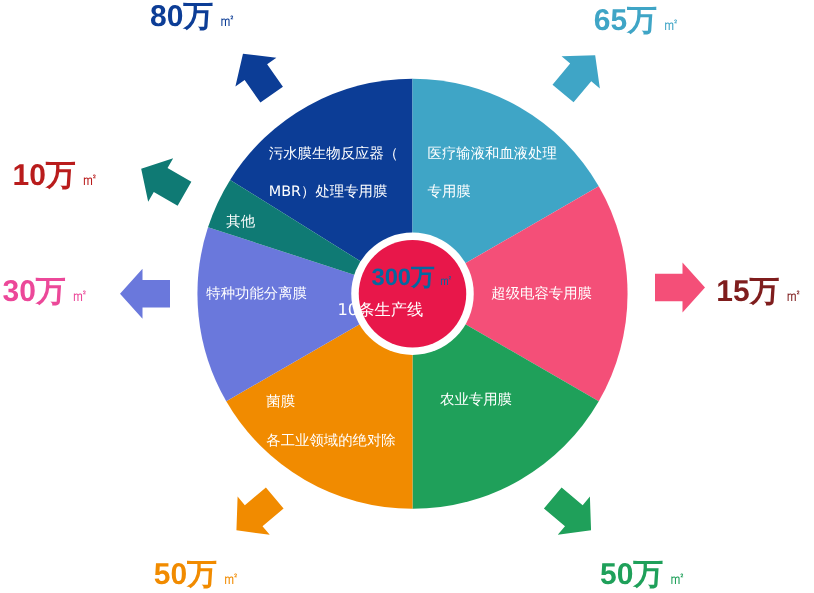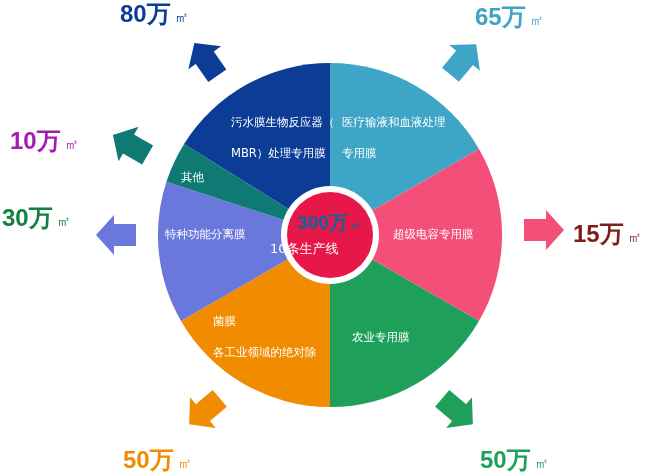--- a/index.html
+++ b/index.html
@@ -60,58 +60,58 @@
 
     <use href="#arrowShape" fill="#1fa05a" transform="translate(456,410) rotate(40)"></use>
   </svg>
 
   <div class="val" style="left:120px;top:0px;color:#0c3d96">
     <span>80万</span><span class="unit">㎡</span>
   </div>
   <div class="val" style="left:475px;top:3px;color:#3fa5c6">
     <span>65万</span><span class="unit">㎡</span>
   </div>
-  <div class="val" style="left:10px;top:127px;color:#a21caf">
+  <div class="val" style="left:10px;top:127px;color:#b91c1c">
     <span>10万</span><span class="unit">㎡</span>
   </div>
-  <div class="val" style="left:2px;top:204px;color:#15803d">
+  <div class="val" style="left:2px;top:220px;color:#ec4899">
     <span>30万</span><span class="unit">㎡</span>
   </div>
   <div class="val" style="left:573px;top:220px;color:#7f1d1d">
     <span>15万</span><span class="unit">㎡</span>
   </div>
   <div class="val" style="left:123px;top:446px;color:#f18b00">
     <span>50万</span><span class="unit">㎡</span>
   </div>
   <div class="val" style="left:480px;top:446px;color:#1fa05a">
     <span>50万</span><span class="unit">㎡</span>
   </div>
 
-  <div class="seg-label" style="left:231px;top:107px">
+  <div class="seg-label" style="left:215px;top:107px">
     <div>污水膜生物反应器（</div>
     <div>MBR）处理专用膜</div>
   </div>
   <div class="seg-label" style="left:342px;top:107px">
     <div>医疗输液和血液处理</div>
     <div>专用膜</div>
   </div>
   <div class="seg-label" style="left:181px;top:162px">
     <div>其他</div>
   </div>
   <div class="seg-label" style="left:165px;top:219px">
     <div>特种功能分离膜</div>
   </div>
   <div class="seg-label" style="left:393px;top:219px">
     <div>超级电容专用膜</div>
   </div>
   <div class="seg-label" style="left:213px;top:306px">
     <div>菌膜</div>
     <div>各工业领域的绝对除</div>
   </div>
-  <div class="seg-label" style="left:352px;top:322px">
+  <div class="seg-label" style="left:352px;top:304px">
     <div>农业专用膜</div>
   </div>
 
   <div class="center-main">
     <span>300万</span><span class="unit">㎡</span>
   </div>
   <div class="center-sub">10条生产线</div>
 </div>
 
 </body></html>

